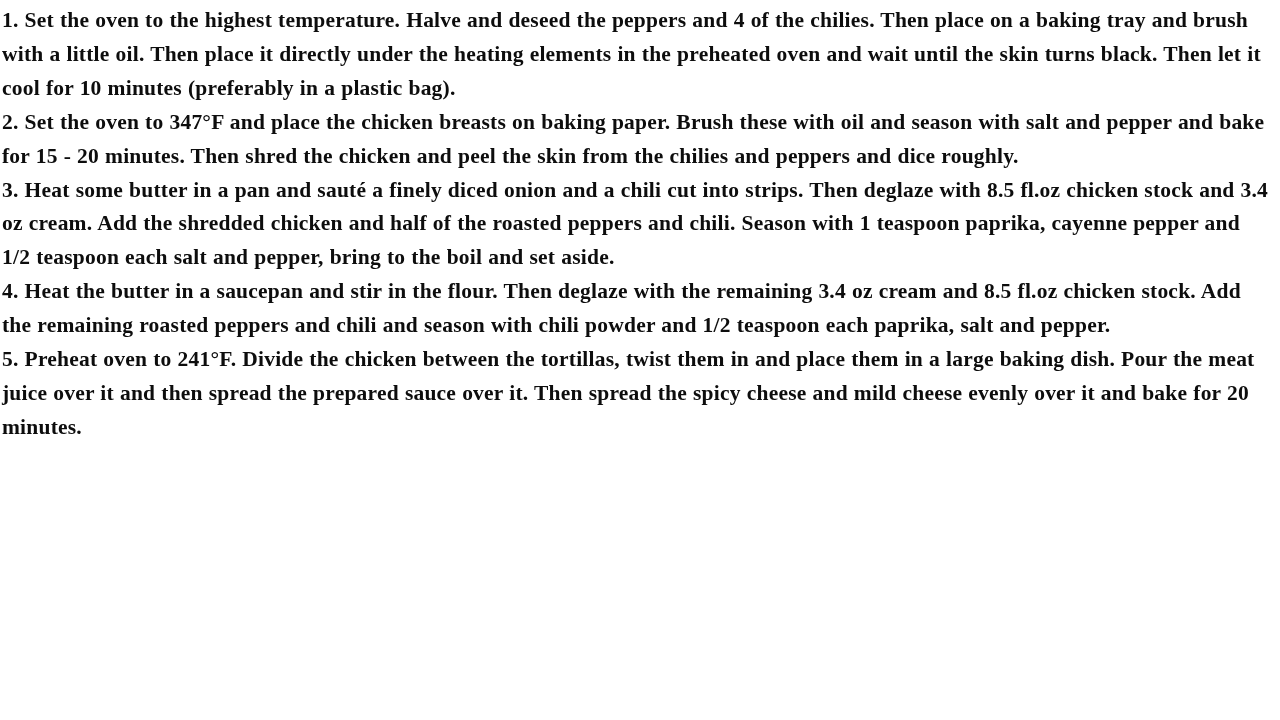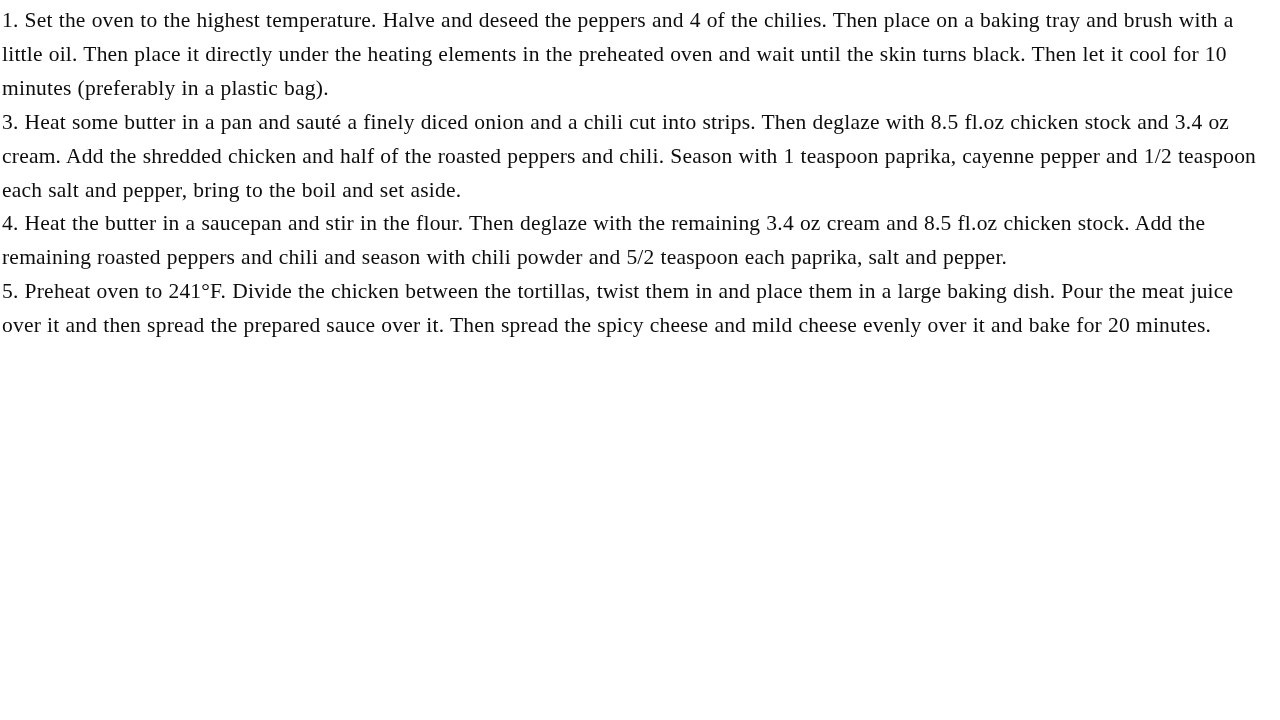--- a/index.html
+++ b/index.html
@@ -24,25 +24,27 @@
     display: block;
   }
   .step {
     font-size: 21.5px;
     line-height: 33.9px;
     text-align: left;
     margin: 0;
     letter-spacing: 0.01em;
     word-spacing: 0.02em;
     color: #0d0d0d;
+    font-weight: bold;
   }
 </style>
 </head>
 <body>
 
 <div class="page">
   <div class="steps">
     <p class="step">1. Set the oven to the highest temperature. Halve and deseed the peppers and 4 of the chilies. Then place on a baking tray and brush with a little oil. Then place it directly under the heating elements in the preheated oven and wait until the skin turns black. Then let it cool for 10 minutes (preferably in a plastic bag).</p>
+    <p class="step">2. Set the oven to 347°F and place the chicken breasts on baking paper. Brush these with oil and season with salt and pepper and bake for 15 - 20 minutes. Then shred the chicken and peel the skin from the chilies and peppers and dice roughly.</p>
     <p class="step">3. Heat some butter in a pan and sauté a finely diced onion and a chili cut into strips. Then deglaze with 8.5 fl.oz chicken stock and 3.4 oz cream. Add the shredded chicken and half of the roasted peppers and chili. Season with 1 teaspoon paprika, cayenne pepper and 1/2 teaspoon each salt and pepper, bring to the boil and set aside.</p>
-    <p class="step">4. Heat the butter in a saucepan and stir in the flour. Then deglaze with the remaining 3.4 oz cream and 8.5 fl.oz chicken stock. Add the remaining roasted peppers and chili and season with chili powder and 5/2 teaspoon each paprika, salt and pepper.</p>
+    <p class="step">4. Heat the butter in a saucepan and stir in the flour. Then deglaze with the remaining 3.4 oz cream and 8.5 fl.oz chicken stock. Add the remaining roasted peppers and chili and season with chili powder and 1/2 teaspoon each paprika, salt and pepper.</p>
     <p class="step">5. Preheat oven to 241°F. Divide the chicken between the tortillas, twist them in and place them in a large baking dish. Pour the meat juice over it and then spread the prepared sauce over it. Then spread the spicy cheese and mild cheese evenly over it and bake for 20 minutes.</p>
   </div>
 </div>
 
 </body></html>

